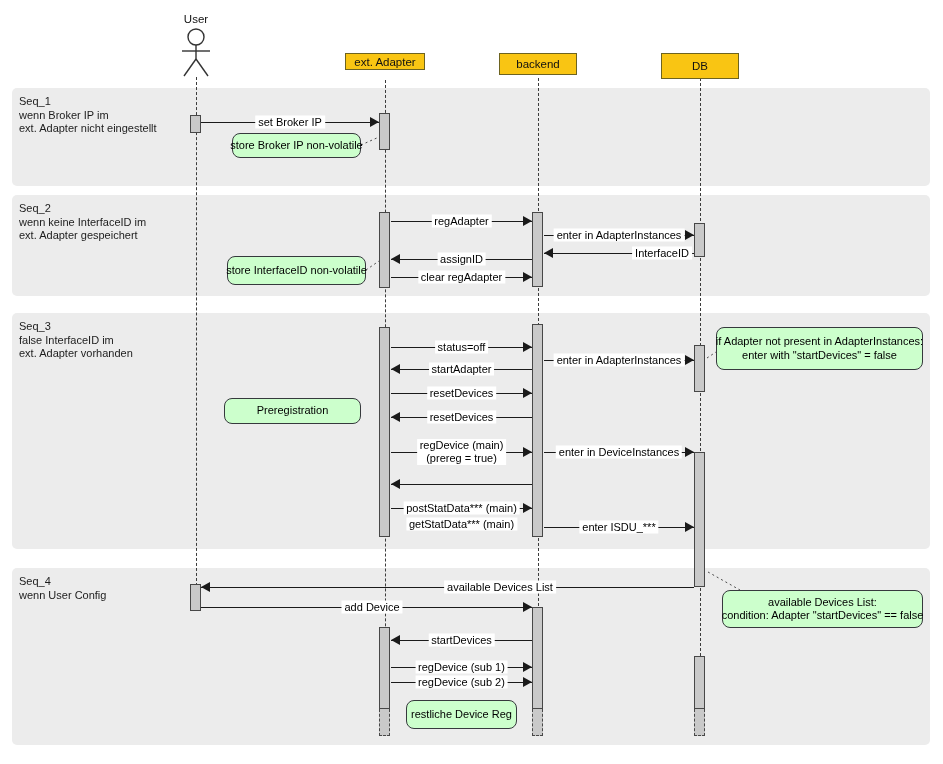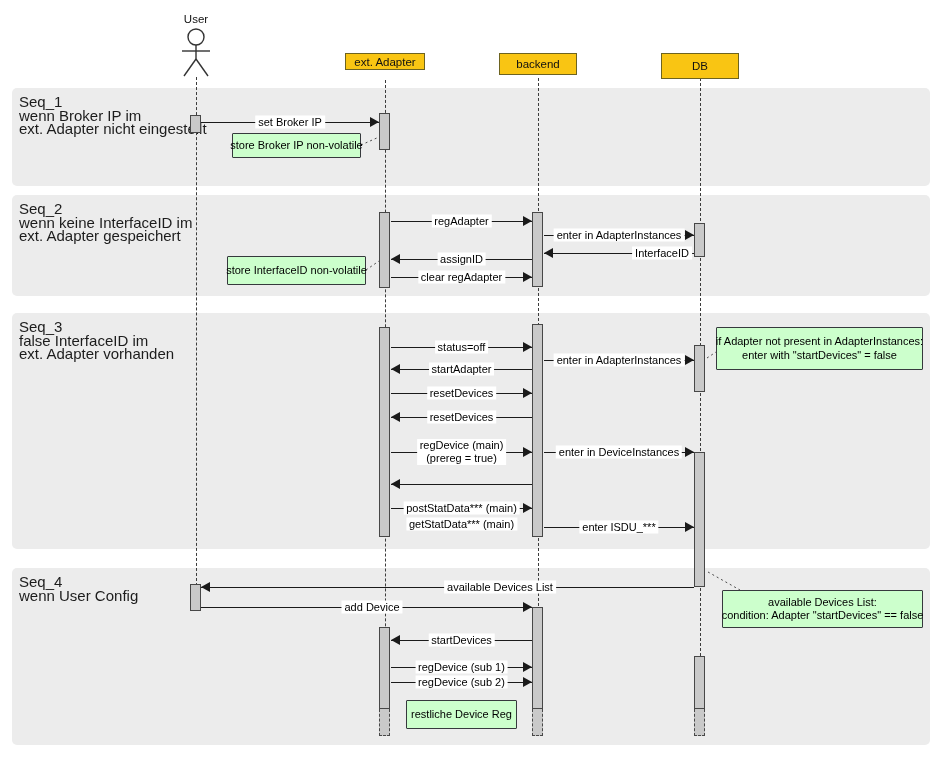--- a/index.html
+++ b/index.html
@@ -1,33 +1,33 @@
 <!DOCTYPE html>
 <html><head>
 <meta charset="utf-8">
 <style>
   html,body{margin:0;padding:0;background:#ffffff;font-family:"Liberation Sans",sans-serif;}
   #canvas{position:relative;width:943px;height:764px;background:#ffffff;overflow:hidden;}
   #canvas > *, #canvas .abs{position:absolute;box-sizing:border-box;}
   .band{background:#ececec;border-radius:5px;z-index:1;}
-  .hdr{position:absolute;left:7px;top:7px;font-size:15px;color:#1c1c1c;line-height:13.5px;white-space:nowrap;z-index:2;}
+  .hdr{position:absolute;left:7px;top:7px;font-size:11px;color:#1c1c1c;line-height:13.5px;white-space:nowrap;z-index:2;}
   .hdr div{position:static;}
   .lifeline{width:0;border-left:1px dashed #3c3c3c;z-index:2;}
   .actor{background:#f9c513;border:1px solid #6d6320;display:flex;align-items:center;justify-content:center;font-size:11.5px;color:#111;z-index:6;}
   .actor div{position:static;}
   .actor-name{transform:translateX(-50%);font-size:11.5px;color:#111;white-space:nowrap;z-index:6;}
   .bar{width:11px;background:#c9c9c9;border:1px solid #474747;z-index:4;}
   .bar-cont{width:11px;background:#c9c9c9;border:1px dashed #474747;border-top:none;z-index:4;}
   .msg-line{height:0;border-top:1px solid #1a1a1a;z-index:3;}
   .arrow{width:0;height:0;border-top:5px solid transparent;border-bottom:5px solid transparent;z-index:5;}
   .arrow.r{border-left:9px solid #1a1a1a;}
   .arrow.l{border-right:9px solid #1a1a1a;}
   .msg-label{transform:translate(-50%,-50%);background:#ffffff;padding:0 3px;font-size:11px;color:#000;white-space:nowrap;text-align:center;line-height:13px;z-index:5;}
   .msg-label div{position:static;text-align:center;}
-  .note{background:#ccffcc;border:1.5px solid #36393d;border-radius:1px;display:flex;flex-direction:column;align-items:center;justify-content:center;font-size:11px;line-height:13.5px;color:#000;text-align:center;white-space:nowrap;z-index:6;}
+  .note{background:#ccffcc;border:1.5px solid #36393d;border-radius:8px;display:flex;flex-direction:column;align-items:center;justify-content:center;font-size:11px;line-height:13.5px;color:#000;text-align:center;white-space:nowrap;z-index:6;}
   .note div{position:static;}
   #overlay{position:absolute;left:0;top:0;z-index:3;pointer-events:none;}
   .fig{position:absolute;z-index:6;}
 </style>
 </head>
 <body>
 
 <div id="canvas">
     <div class="band" style="left: 12px; top: 88px; width: 918px; height: 98px;">
       <div class="hdr">
@@ -204,20 +204,23 @@
     <div class="arrow r" style="left: 523px; top: 677px;"></div>
     <div class="msg-label" style="left: 461.5px; top: 682px;">
       <div>regDevice (sub 2)</div>
     </div>
     <div class="note" style="left: 232px; top: 133px; width: 129px; height: 25px;">
       <div>store Broker IP non-volatile</div>
     </div>
     <div class="note" style="left: 227px; top: 256px; width: 139px; height: 29px;">
       <div>store InterfaceID non-volatile</div>
     </div>
+    <div class="note" style="left: 224px; top: 398px; width: 137px; height: 26px;">
+      <div>Preregistration</div>
+    </div>
     <div class="note" style="left: 406px; top: 700px; width: 111px; height: 29px;">
       <div>restliche Device Reg</div>
     </div>
     <div class="note" style="left: 716px; top: 327px; width: 207px; height: 43px;">
       <div>if Adapter not present in AdapterInstances:</div>
       <div>enter with "startDevices" = false</div>
     </div>
     <div class="note" style="left: 722px; top: 590px; width: 201px; height: 38px;">
       <div>available Devices List:</div>
       <div>condition: Adapter "startDevices" == false</div>

